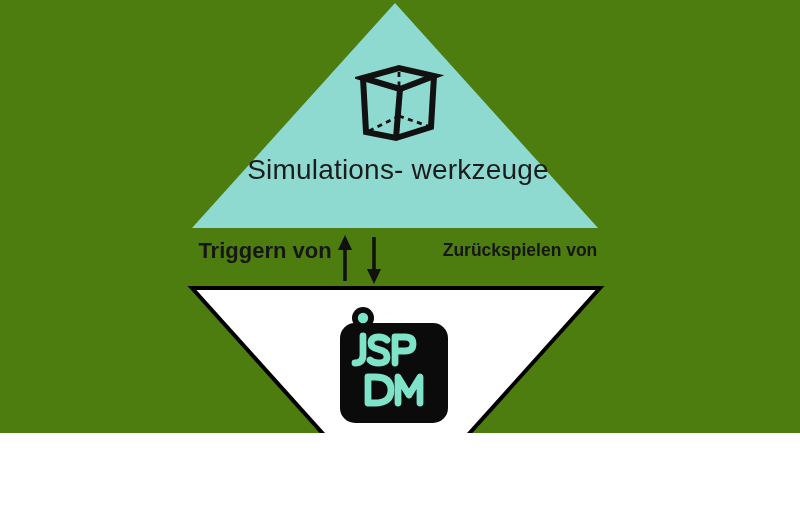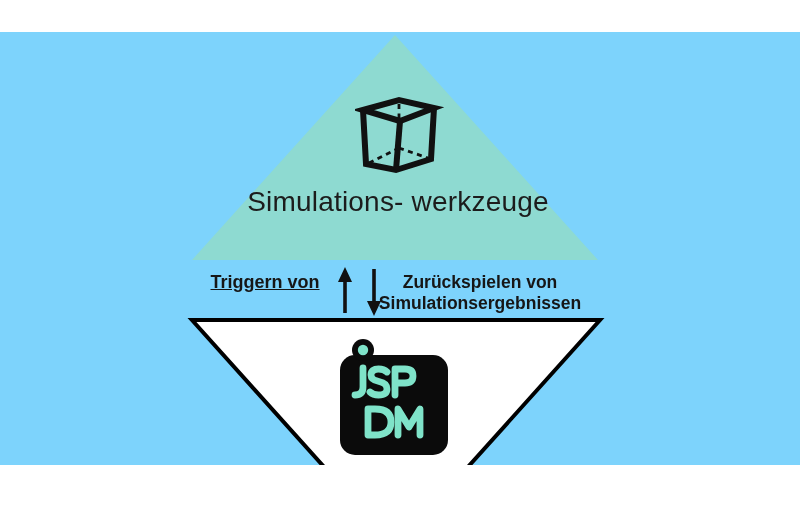--- a/index.html
+++ b/index.html
@@ -5,23 +5,22 @@
   html, body {
     margin: 0;
     padding: 0;
     background: #ffffff;
     font-family: "Liberation Sans", sans-serif;
   }
   .stage {
     position: relative;
     width: 800px;
     height: 433px;
-    background: #7dd3fc;
+    background: #4d7c0f;
     overflow: hidden;
-    margin-top: 32px;
   }
   .abs { position: absolute; }
 
   
   .top-triangle-svg { left: 190px; top: 2px; }
 
   
   .cube-svg { left: 355px; top: 62px; }
 
   
@@ -39,22 +38,22 @@
 
   
   .band-label {
     top: 240px;
     text-align: center;
     color: #161616;
     font-weight: 700;
     white-space: nowrap;
   }
   .band-label .line { display: block; }
-  .left-label  { left: 190px; width: 150px; font-size: 18px;   line-height: 21px; text-decoration: underline; }
-  .right-label { left: 364px; width: 232px; font-size: 17.5px; line-height: 21px; }
+  .left-label  { left: 190px; width: 150px; font-size: 22px;   line-height: 21px; }
+  .right-label { left: 404px; width: 232px; font-size: 17.5px; line-height: 21px; }
   .arrows-svg  { left: 330px; top: 233px; }
 
   
   .bottom-triangle-svg { left: 186px; top: 283px; }
 
   
   .logo-svg { left: 337px; top: 303px; }
 </style>
 </head>
 <body>
@@ -95,21 +94,20 @@
       <polygon points="15,2 8,17 22,17" fill="#111111"></polygon>
     </g>
     <g aria-label="arrow-down">
       <line x1="44" y1="4" x2="44" y2="38" stroke="#111111" stroke-width="3.6"></line>
       <polygon points="44,51 37,36 51,36" fill="#111111"></polygon>
     </g>
   </svg>
 
   <div class="abs band-label right-label">
     <span class="line">Zurückspielen von</span>
-    <span class="line">Simulationsergebnissen</span>
   </div>
 
   <svg class="abs bottom-triangle-svg" width="420" height="236" viewBox="0 0 420 236">
     <polygon points="6,5 414,5 210,232" fill="#ffffff" stroke-width="4" stroke="#000000"></polygon>
   </svg>
 
   <svg class="abs logo-svg" width="112" height="122" viewBox="0 0 112 122" aria-label="iSPDM">
 
     <rect x="3" y="20" width="108" height="100" rx="15" fill="#0b0b0b"></rect>
 

